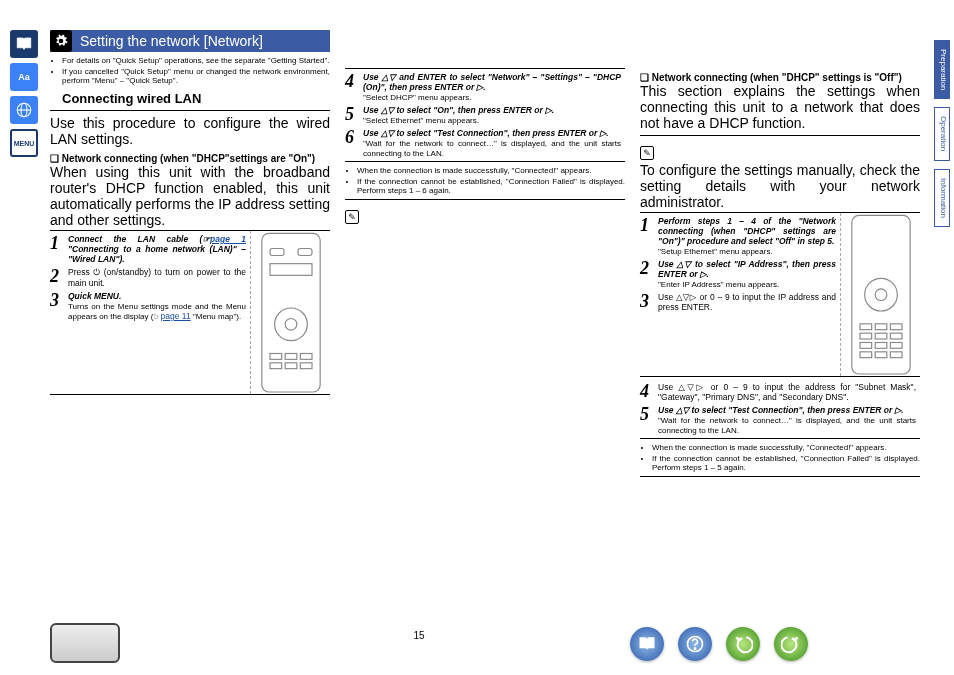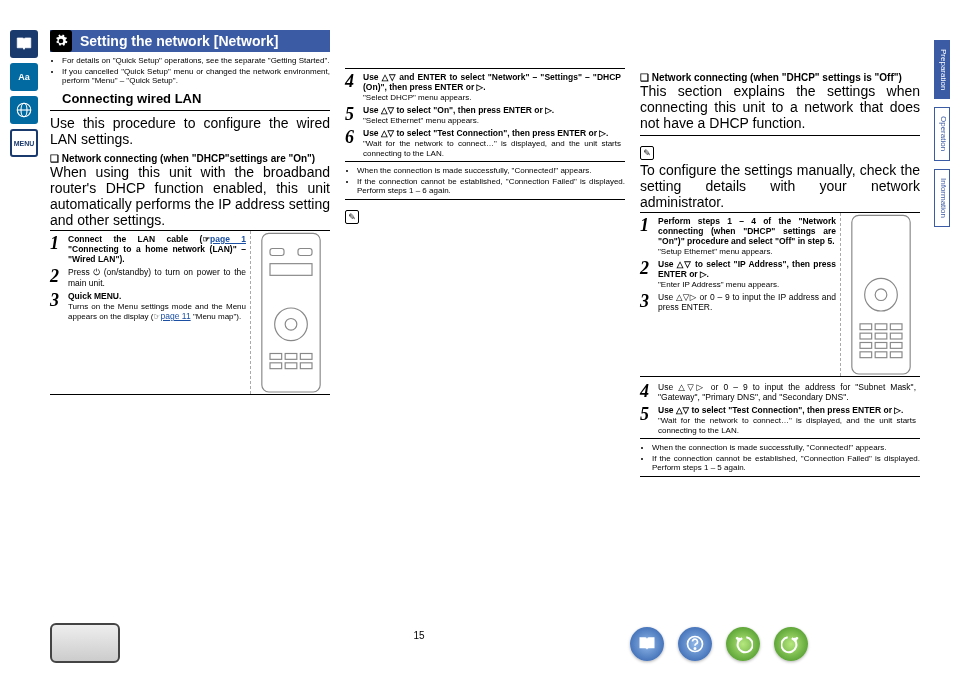--- a/index.html
+++ b/index.html
@@ -20,35 +20,35 @@
     display: flex; flex-direction: column; gap: 5px;
   }
   .rail-btn {
     width: 28px; height: 28px;
     background: #1a3a6e;
     border-radius: 3px;
     color: #fff;
     display: flex; align-items: center; justify-content: center;
     font-size: 9px; font-weight: bold;
   }
-  .rail-btn.red { background: #0369a1; }
+  .rail-btn.red { background: #3b82f6; }
   .rail-btn svg { width: 18px; height: 18px; fill:#fff; stroke:#fff; }
   .page {
     position: absolute;
     left: 50px; top: 30px;
     width: 870px;
     display: flex;
     gap: 15px;
   }
   .col { width: 280px; }
   .title-bar {
     background: #3b5ba5;
     color: #fff;
     font-size: 14px;
-    font-weight: bold;
+    font-weight: normal;
     padding: 3px 1px 3px 30px;
     position: relative;
     margin-bottom: 4px;
   }
   .title-gear {
     position: absolute; left: 0; top: 0; width: 22px; height: 22px;
     background:#000; border-radius:3px;
     display:flex;align-items:center;justify-content:center;
   }
   .title-gear svg{width:14px;height:14px;fill:#fff;}
@@ -62,21 +62,21 @@
     border-top: 1px solid #000;
     border-bottom: 1px solid #000;
     margin-top: 2px;
     position: relative;
     display:flex;
   }
   .steps { flex:1; padding-right:4px;}
   .step { display:flex; gap:4px; margin: 3px 0;}
   .step-num { font-family: Georgia, serif; font-style: italic; font-size: 18px; font-weight:bold; line-height:1; min-width:14px;}
   .step-body { font-size: 8.5px; text-align: justify; flex:1;}
-  .step-body .bold{font-weight:bold;}
+  .step-body .bold{font-weight:bold;font-style:italic;}
   .step-body .sub-note{font-weight:normal;font-size:8px;}
   .remote-placeholder {
     width: 80px; flex-shrink:0;
     border-left:1px dashed #aaa;
     display:flex; align-items:center; justify-content:center;
     color:#aaa; font-size:7px; text-align:center;
   }
   .remote-svg { width:70px; }
   .note-icon{
     display:inline-block; width:14px; height:14px;

